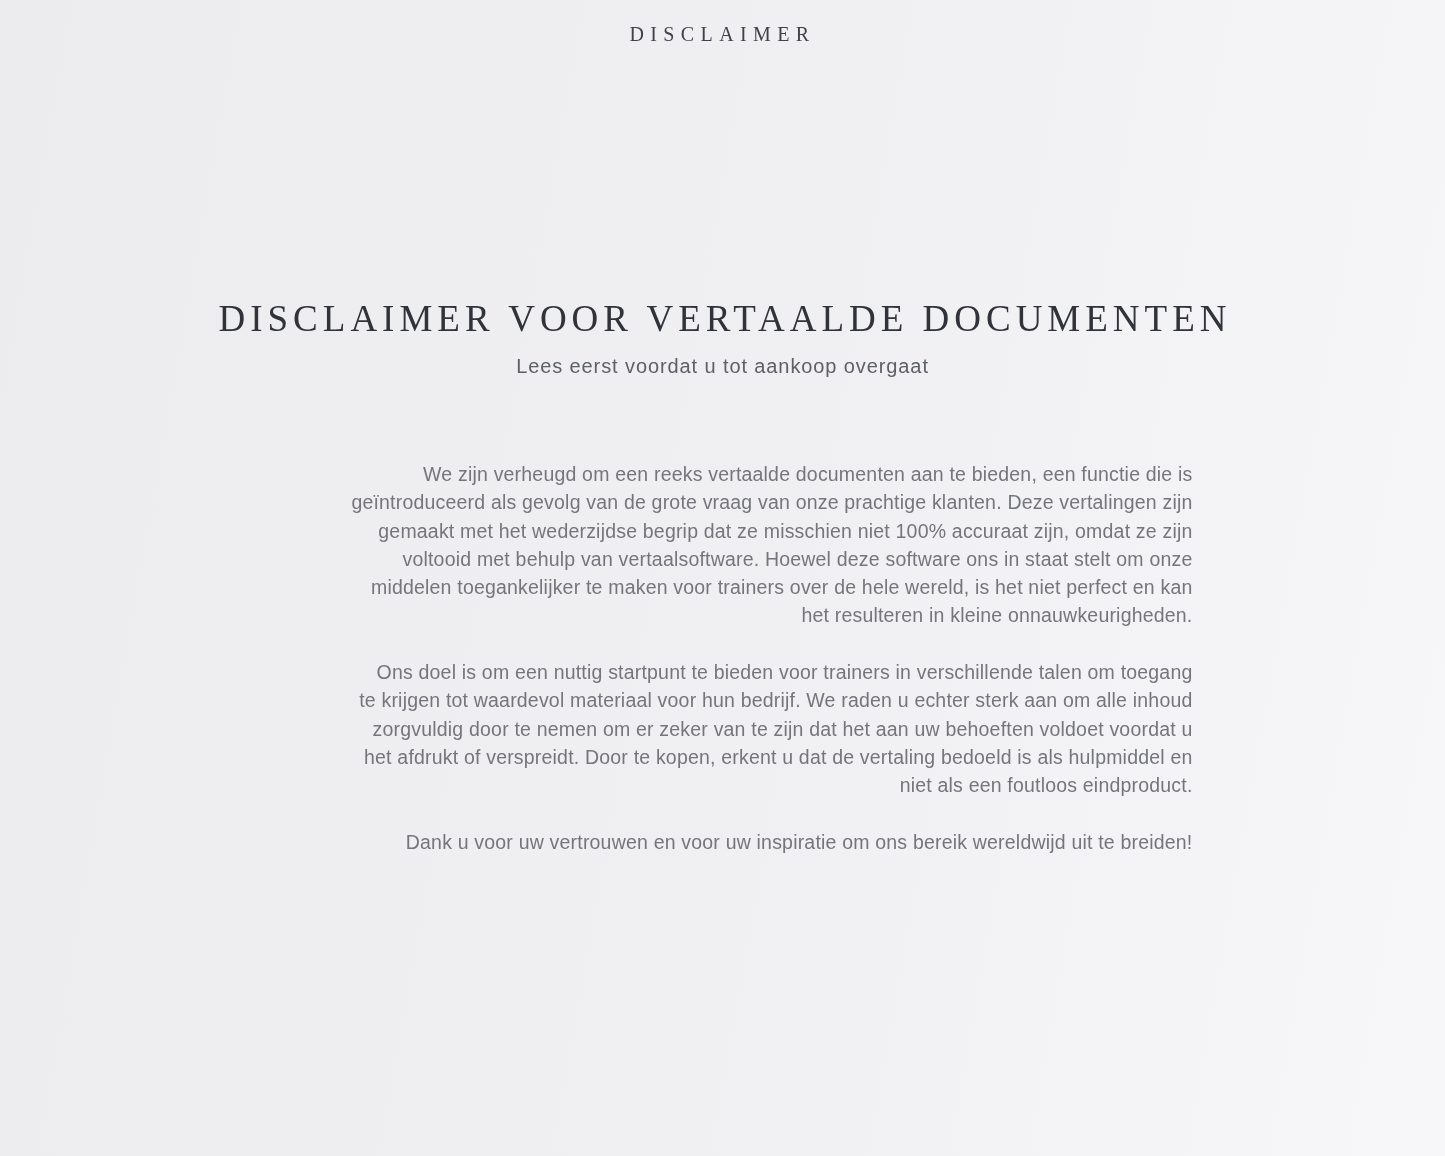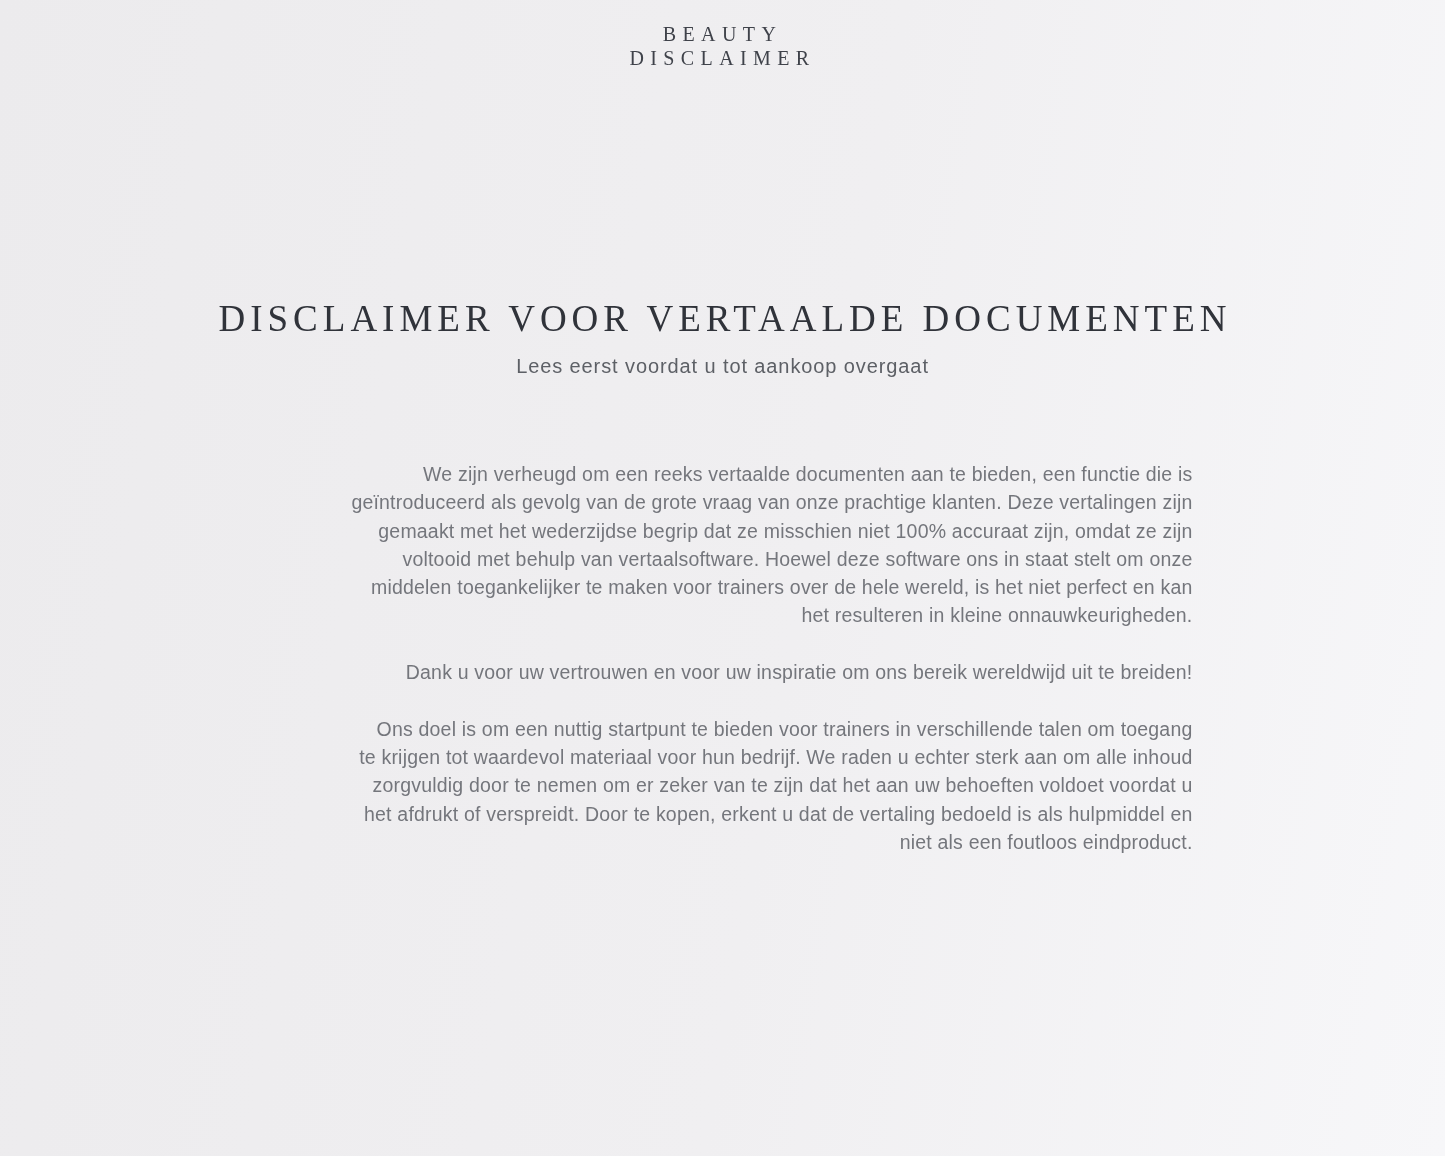--- a/index.html
+++ b/index.html
@@ -74,34 +74,33 @@
   .content p {
     margin: 0 0 28.3px 0;
     white-space: pre-line; 
   }
   .content p:last-child { margin-bottom: 0; }
 </style>
 </head>
 <body>
 
 <header class="logo">
-  <span class="logo-line">BEAUTY</span>
   <span class="logo-line">DISCLAIMER</span>
 </header>
 
 <h1 class="page-title">DISCLAIMER VOOR VERTAALDE DOCUMENTEN</h1>
 
 <div class="subtitle">Lees eerst voordat u tot aankoop overgaat</div>
 
 <main class="content">
   <p>We zijn verheugd om een reeks vertaalde documenten aan te bieden, een functie die is
 geïntroduceerd als gevolg van de grote vraag van onze prachtige klanten. Deze vertalingen zijn
 gemaakt met het wederzijdse begrip dat ze misschien niet 100% accuraat zijn, omdat ze zijn
 voltooid met behulp van vertaalsoftware. Hoewel deze software ons in staat stelt om onze
 middelen toegankelijker te maken voor trainers over de hele wereld, is het niet perfect en kan
 het resulteren in kleine onnauwkeurigheden.</p>
-  <p>Dank u voor uw vertrouwen en voor uw inspiratie om ons bereik wereldwijd uit te breiden!</p>
   <p>Ons doel is om een nuttig startpunt te bieden voor trainers in verschillende talen om toegang
 te krijgen tot waardevol materiaal voor hun bedrijf. We raden u echter sterk aan om alle inhoud
 zorgvuldig door te nemen om er zeker van te zijn dat het aan uw behoeften voldoet voordat u
 het afdrukt of verspreidt. Door te kopen, erkent u dat de vertaling bedoeld is als hulpmiddel en
 niet als een foutloos eindproduct.</p>
+  <p>Dank u voor uw vertrouwen en voor uw inspiratie om ons bereik wereldwijd uit te breiden!</p>
 </main>
 
 </body></html>

